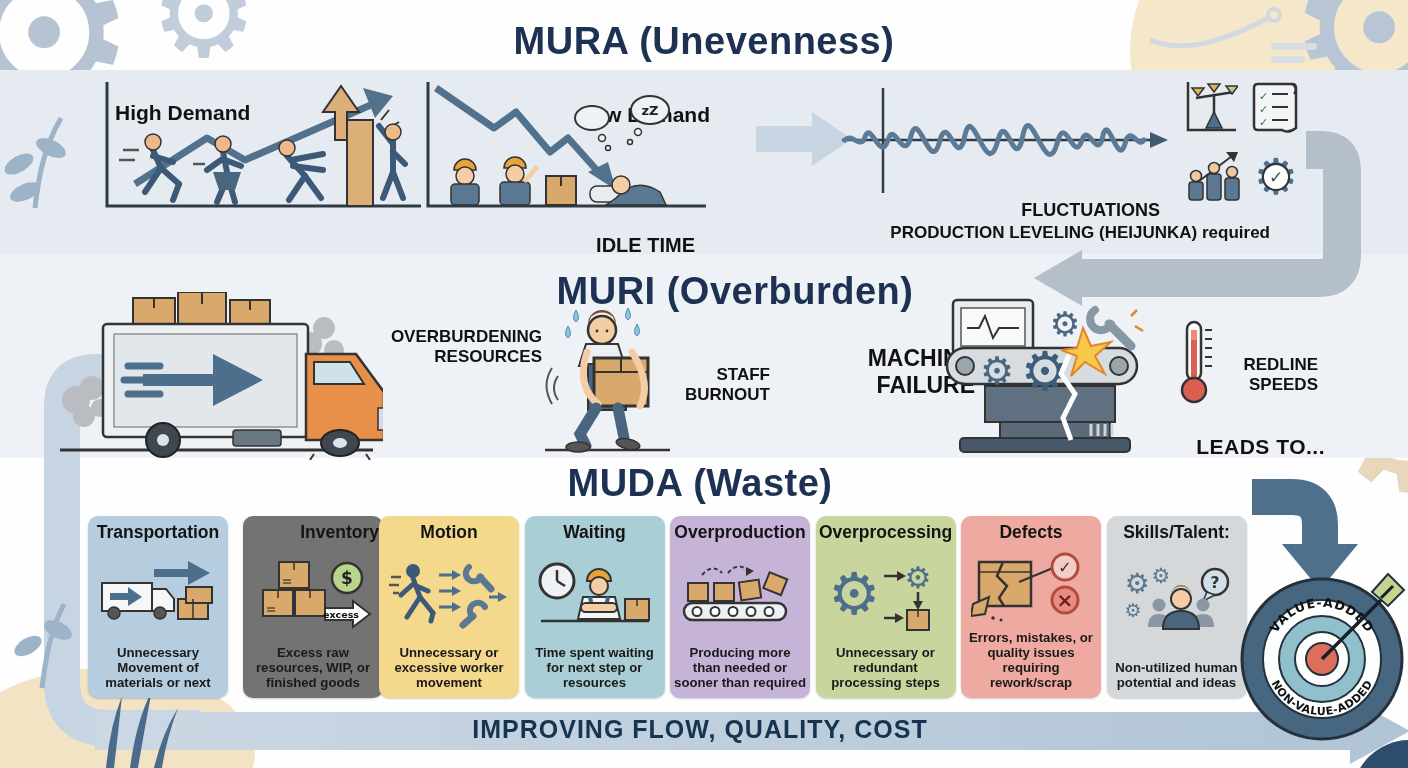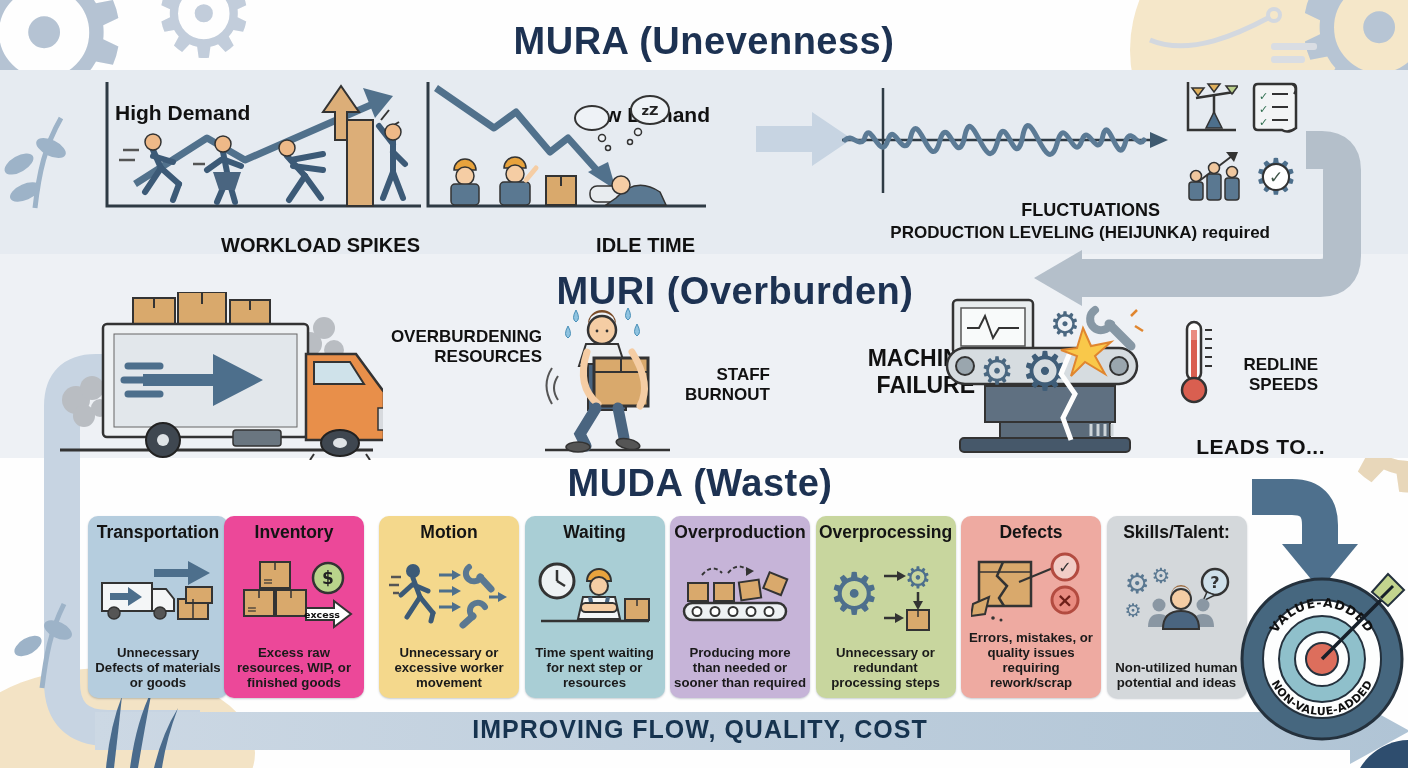--- a/index.html
+++ b/index.html
@@ -131,21 +131,20 @@
     <circle cx="58" cy="62" r="8" fill="#eeb988" stroke="#333" stroke-width="1.5"></circle>
     <circle cx="128" cy="64" r="8" fill="#eeb988" stroke="#333" stroke-width="1.5"></circle>
     <circle cx="192" cy="68" r="8" fill="#eeb988" stroke="#333" stroke-width="1.5"></circle>
     <circle cx="298" cy="52" r="8" fill="#eeb988" stroke="#333" stroke-width="1.5"></circle>
     <g stroke="#555" stroke-width="2.5">
         <line x1="28" y1="70" x2="44" y2="70"></line>
         <line x1="24" y1="80" x2="40" y2="80"></line>
         <line x1="98" y1="84" x2="110" y2="84"></line>
       </g>
   </svg>
-  <div class="label" style="left:90px; top:217px; width:330px; font-size:20px;">WORKLOAD SPIKES</div>
 
   <div class="label" style="left:510px; top:86px; width:200px; font-size:21px;">Low Demand</div>
   <svg class="fig" style="left:420px; top:80px;" width="290" height="132">
     <path d="M8,2 V126 H286" fill="none" stroke="#2e3a44" stroke-width="3"></path>
     <path d="M16,8 L74,48 L96,32 L130,72 L148,58 L182,96" fill="none" stroke="#51718c" stroke-width="7" stroke-linejoin="round"></path>
     <polygon points="168,92 196,110 188,82" fill="#51718c"></polygon>
     <path d="M34,90 a11,11 0 0 1 22,0 z" fill="#e8a33d" stroke="#333" stroke-width="1.5"></path>
     <circle cx="45" cy="96" r="9" fill="#f5cda4" stroke="#333" stroke-width="1.5"></circle>
     <rect x="31" y="104" width="28" height="21" rx="4" fill="#5a7891" stroke="#333" stroke-width="1.5"></rect>
     <path d="M84,88 a11,11 0 0 1 22,0 z" fill="#e8a33d" stroke="#333" stroke-width="1.5"></path>
@@ -341,24 +340,24 @@
         <rect x="4" y="24" width="50" height="28" fill="#f4f6f7" stroke="#333" stroke-width="2"></rect>
         <polygon points="12,34 30,34 30,28 44,38 30,47 30,41 12,41" fill="#4d6f8c"></polygon>
         <polygon points="54,30 68,30 76,40 76,52 54,52" fill="#f4f6f7" stroke="#333" stroke-width="2"></polygon>
         <circle cx="16" cy="54" r="6" fill="#555" stroke="#333" stroke-width="1.5"></circle>
         <circle cx="62" cy="54" r="6" fill="#555" stroke="#333" stroke-width="1.5"></circle>
         <rect x="80" y="40" width="30" height="20" fill="#d9a96c" stroke="#333" stroke-width="2"></rect>
         <rect x="88" y="28" width="26" height="16" fill="#d9a96c" stroke="#333" stroke-width="2"></rect>
         <line x1="95" y1="40" x2="95" y2="60" stroke="#333" stroke-width="1.5"></line>
       </svg>
     </div>
-    <div class="card-desc">Unnecessary Defects of materials or goods</div>
-  </div>
-
-  <div class="card" style="left: 224px; background: #ec4899;">
+    <div class="card-desc">Unnecessary Movement of materials or next</div>
+  </div>
+
+  <div class="card" style="left: 243px; background: #737373; align-items: flex-end;">
     <div class="card-title">Inventory</div>
     <div class="card-icon">
       <svg width="120" height="74">
         <rect x="26" y="4" width="30" height="26" fill="#d9a96c" stroke="#333" stroke-width="2"></rect>
         <rect x="10" y="32" width="30" height="26" fill="#d9a96c" stroke="#333" stroke-width="2"></rect>
         <rect x="42" y="32" width="30" height="26" fill="#d9a96c" stroke="#333" stroke-width="2"></rect>
         <g stroke="#333" stroke-width="1.5">
             <line x1="41" y1="4" x2="41" y2="12"></line>
             <line x1="25" y1="32" x2="25" y2="40"></line>
             <line x1="57" y1="32" x2="57" y2="40"></line>

